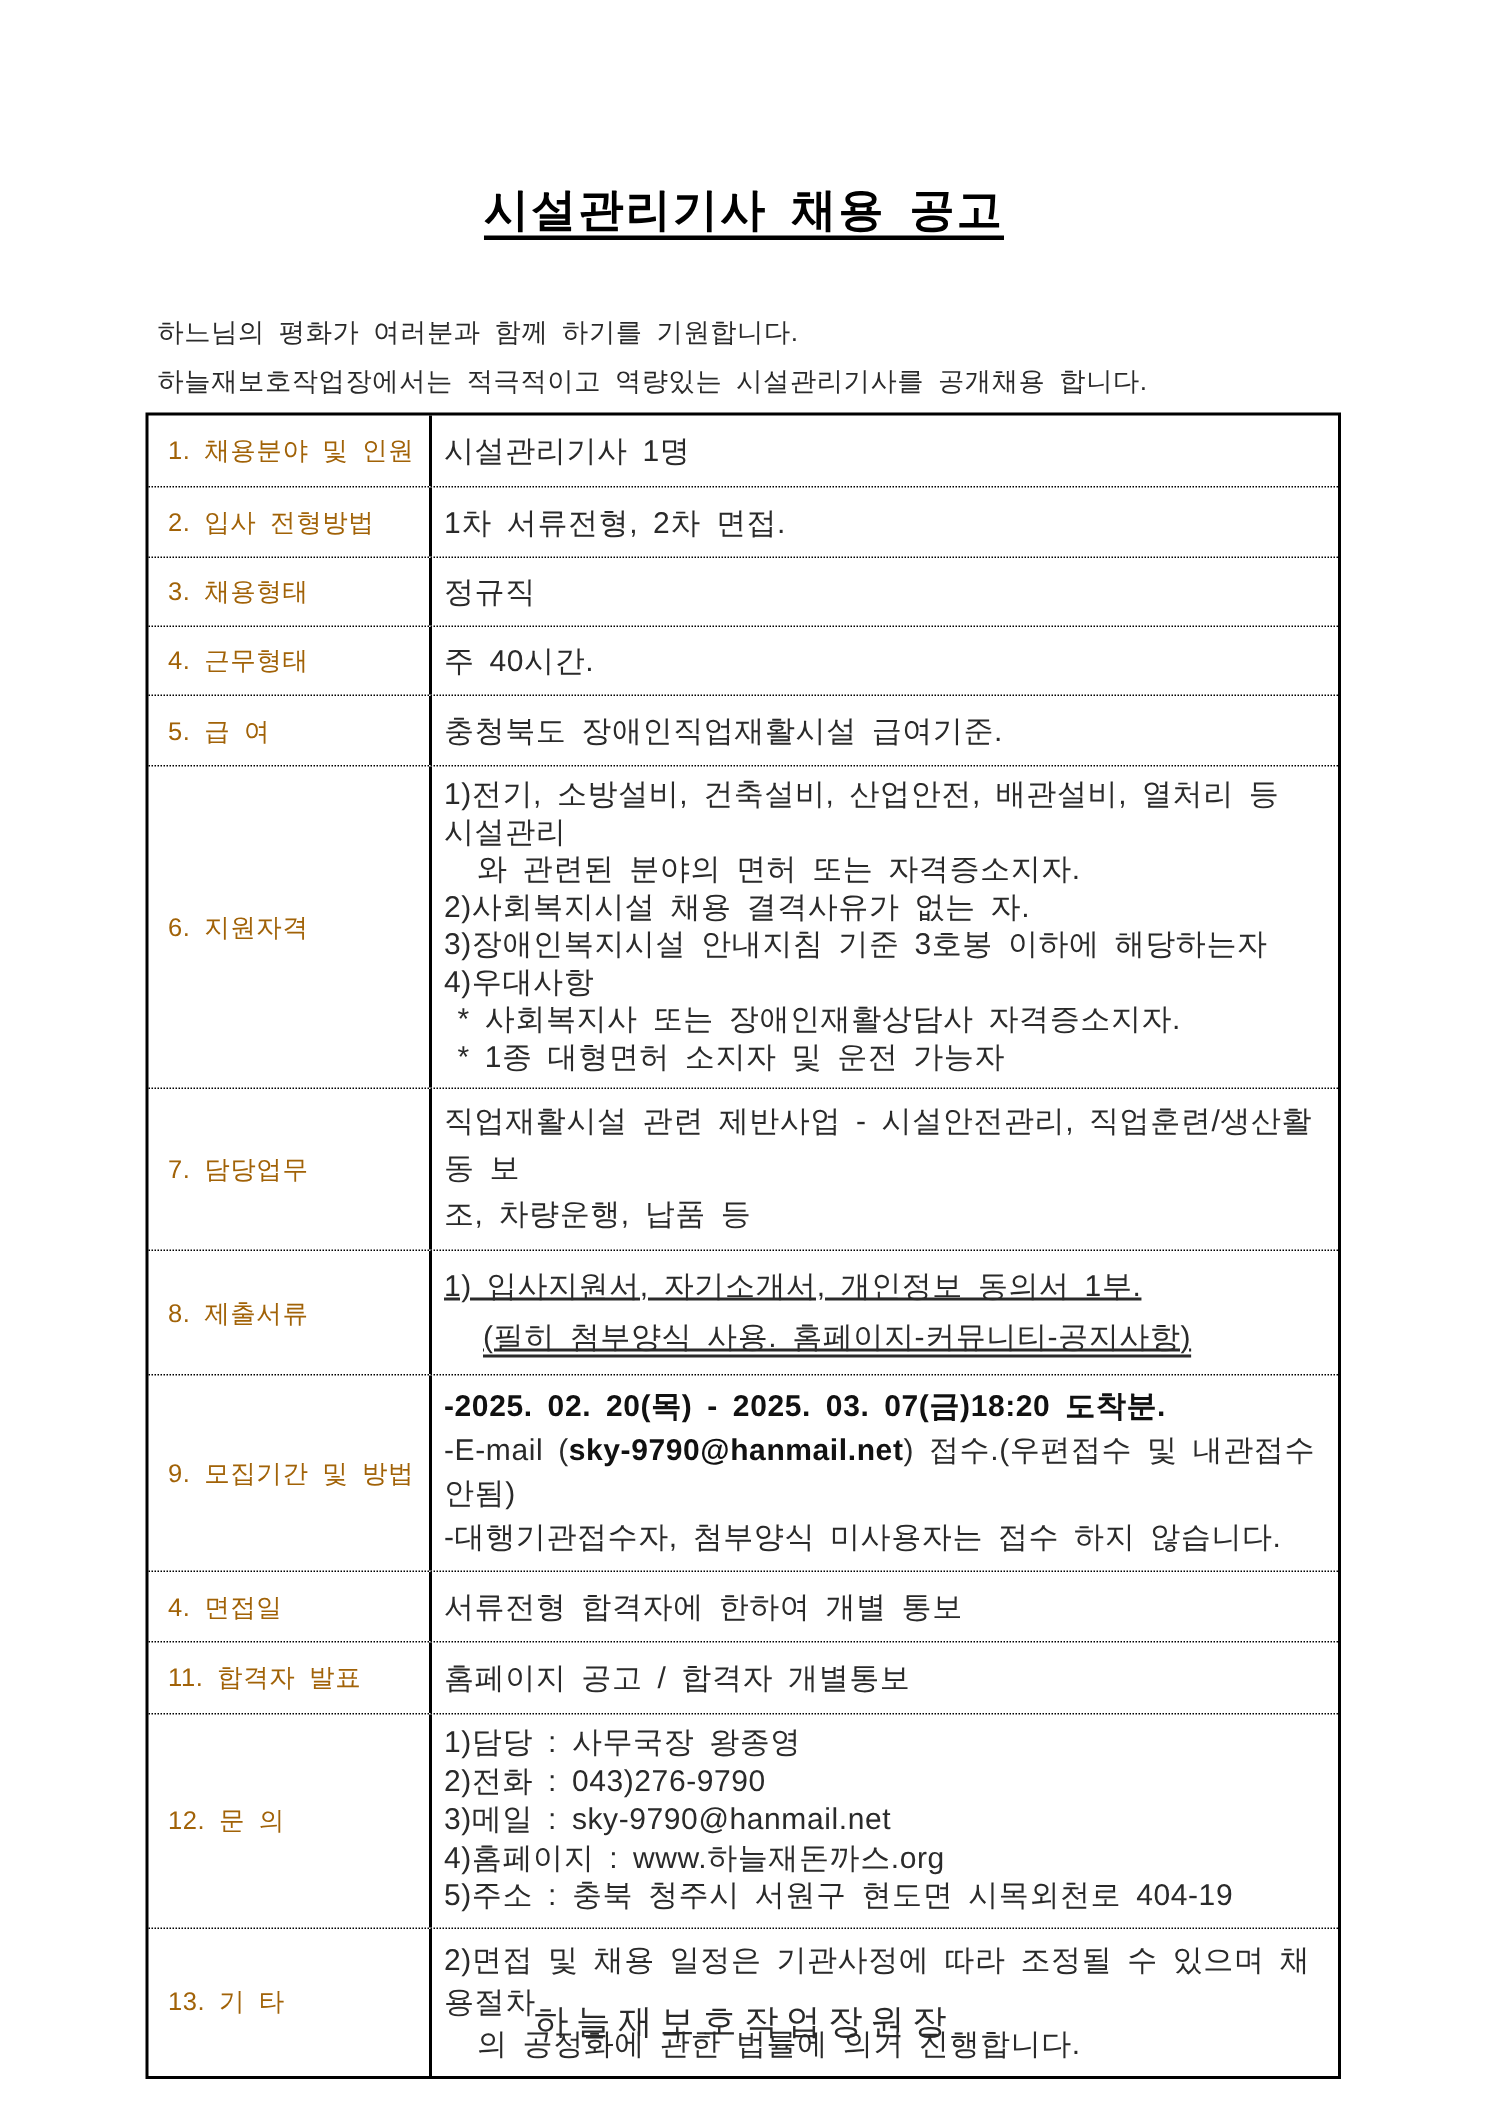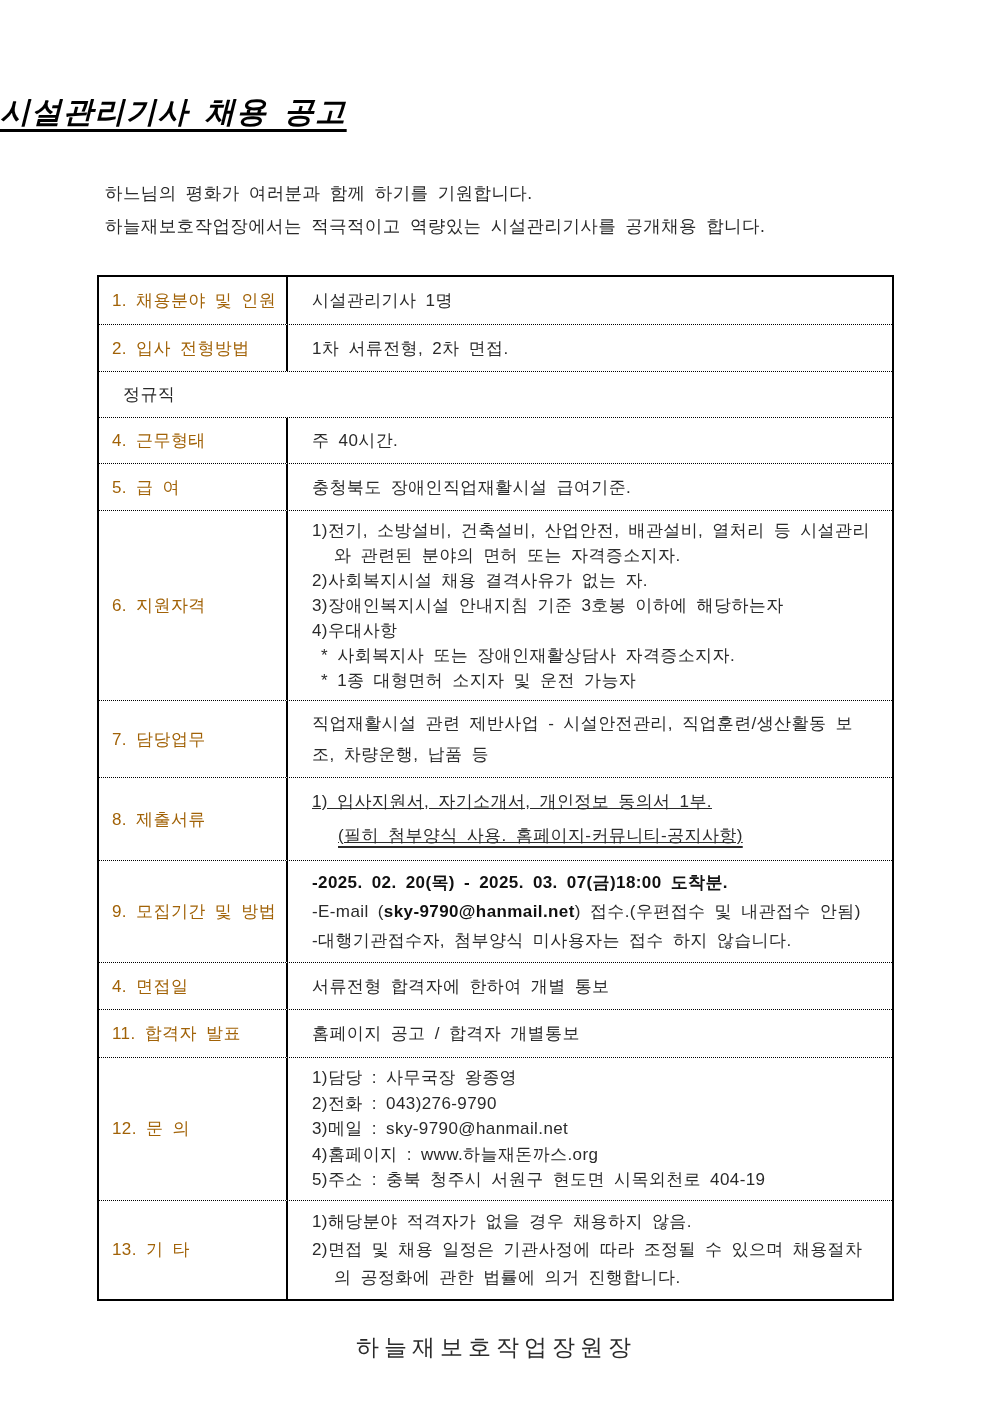--- a/index.html
+++ b/index.html
@@ -9,27 +9,27 @@
     width: 992px;
     height: 1403px;
     margin: 0 auto;
     background: #ffffff;
     font-family: "Liberation Sans", "DejaVu Sans", sans-serif;
     color: #1c1c1c;
     overflow: hidden;
   }
   
   .doc-title {
-    padding-top: 92px;
+    padding-top: 120px;
+    text-align: center;
     font-size: 30px;
     font-weight: 900;
     letter-spacing: 1.5px;
     word-spacing: 6px;
     color: #000;
-    font-style: italic;
   }
   .doc-title span {
     text-decoration: underline;
     text-decoration-thickness: 2.5px;
     text-underline-offset: 7px;
   }
   
   .intro {
     margin: 44px 90px 0 105px;
     font-size: 17.5px;
@@ -62,22 +62,22 @@
     font-size: 17px;
     letter-spacing: 0.4px;
     word-spacing: 4px;
     color: #a16207;
   }
   .tvalue {
     flex: 1 1 auto;
     display: flex;
     flex-direction: column;
     justify-content: center;
-    padding: 7px 10px 7px 24px;
-    font-size: 17px;
+    padding: 7px 10px 7px 8px;
+    font-size: 20px;
     letter-spacing: 0.4px;
     word-spacing: 4px;
     color: #2a2a2a;
   }
   .r1 { min-height: 48px; }
   .r2 { min-height: 47px; }
   .r3 { min-height: 46px; }
   .r4 { min-height: 46px; }
   .r5 { min-height: 47px; }
   .r6 { min-height: 179px; }
@@ -139,20 +139,21 @@
     </div>
 
     <div class="trow r2">
       <div class="tlabel">2. 입사 전형방법</div>
       <div class="tvalue">
         <div>1차 서류전형, 2차 면접.</div>
       </div>
     </div>
 
     <div class="trow r3">
+      <div class="tlabel">3. 채용형태</div>
       <div class="tvalue">
         <div>정규직</div>
       </div>
     </div>
 
     <div class="trow r4">
       <div class="tlabel">4. 근무형태</div>
       <div class="tvalue">
         <div>주 40시간.</div>
       </div>
@@ -192,21 +193,21 @@
         <div>1) 입사지원서, 자기소개서, 개인정보 동의서 1부.</div>
         <div class="ind-attach">
           <span class="u">(필히 첨부양식 사용. 홈페이지-커뮤니티-공지사항)</span>
         </div>
       </div>
     </div>
 
     <div class="trow r9">
       <div class="tlabel">9. 모집기간 및 방법</div>
       <div class="tvalue">
-        <div class="b">-2025. 02. 20(목) - 2025. 03. 07(금)18:00 도착분.</div>
+        <div class="b">-2025. 02. 20(목) - 2025. 03. 07(금)18:20 도착분.</div>
         <div><span>-E-mail (</span><span class="b">sky-9790@hanmail.net</span><span>) 접수.(우편접수 및 내관접수 안됨)</span></div>
         <div>-대행기관접수자, 첨부양식 미사용자는 접수 하지 않습니다.</div>
       </div>
     </div>
 
     <div class="trow r10">
       <div class="tlabel">4. 면접일</div>
       <div class="tvalue">
         <div>서류전형 합격자에 한하여 개별 통보</div>
       </div>
@@ -226,21 +227,20 @@
         <div>2)전화 : 043)276-9790</div>
         <div>3)메일 : sky-9790@hanmail.net</div>
         <div>4)홈페이지 : www.하늘재돈까스.org</div>
         <div>5)주소 : 충북 청주시 서원구 현도면 시목외천로 404-19</div>
       </div>
     </div>
 
     <div class="trow r13">
       <div class="tlabel">13. 기 타</div>
       <div class="tvalue">
-        <div>1)해당분야 적격자가 없을 경우 채용하지 않음.</div>
         <div>2)면접 및 채용 일정은 기관사정에 따라 조정될 수 있으며 채용절차</div>
         <div class="ind-hang">의 공정화에 관한 법률에 의거 진행합니다.</div>
       </div>
     </div>
 
   </div>
 
   <div class="footer-sign">하늘재보호작업장원장</div>
 
 </div>

